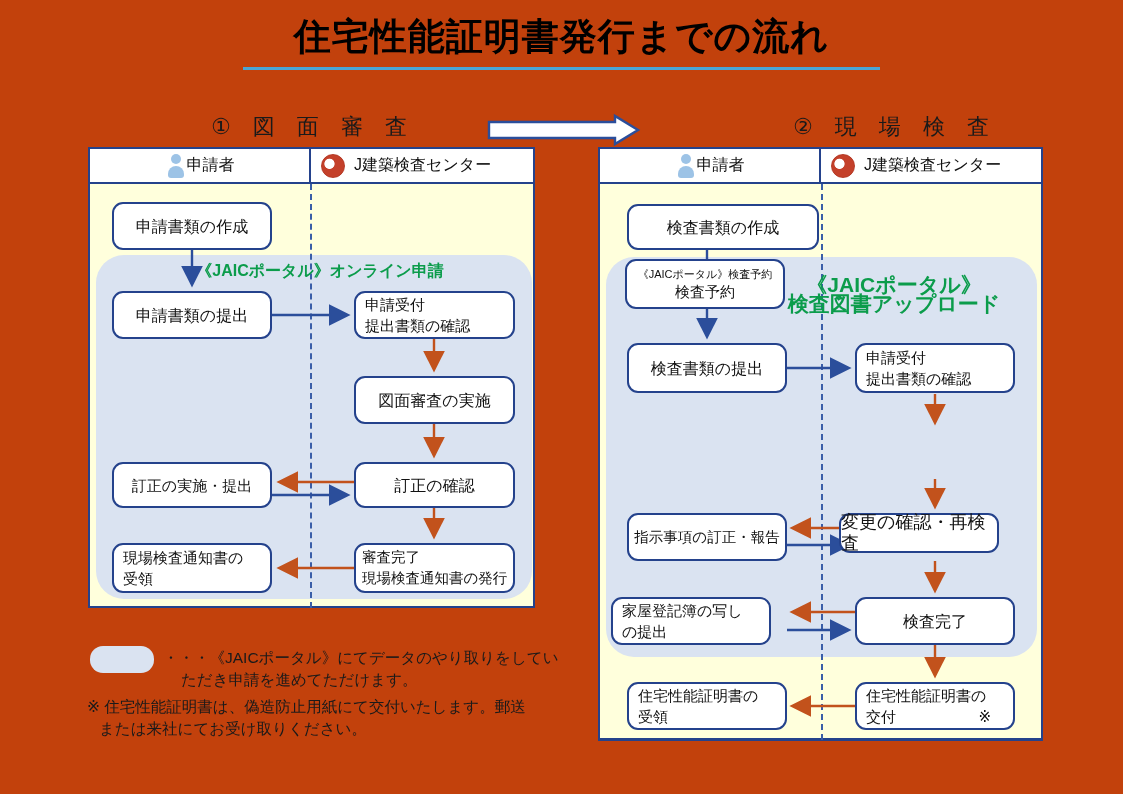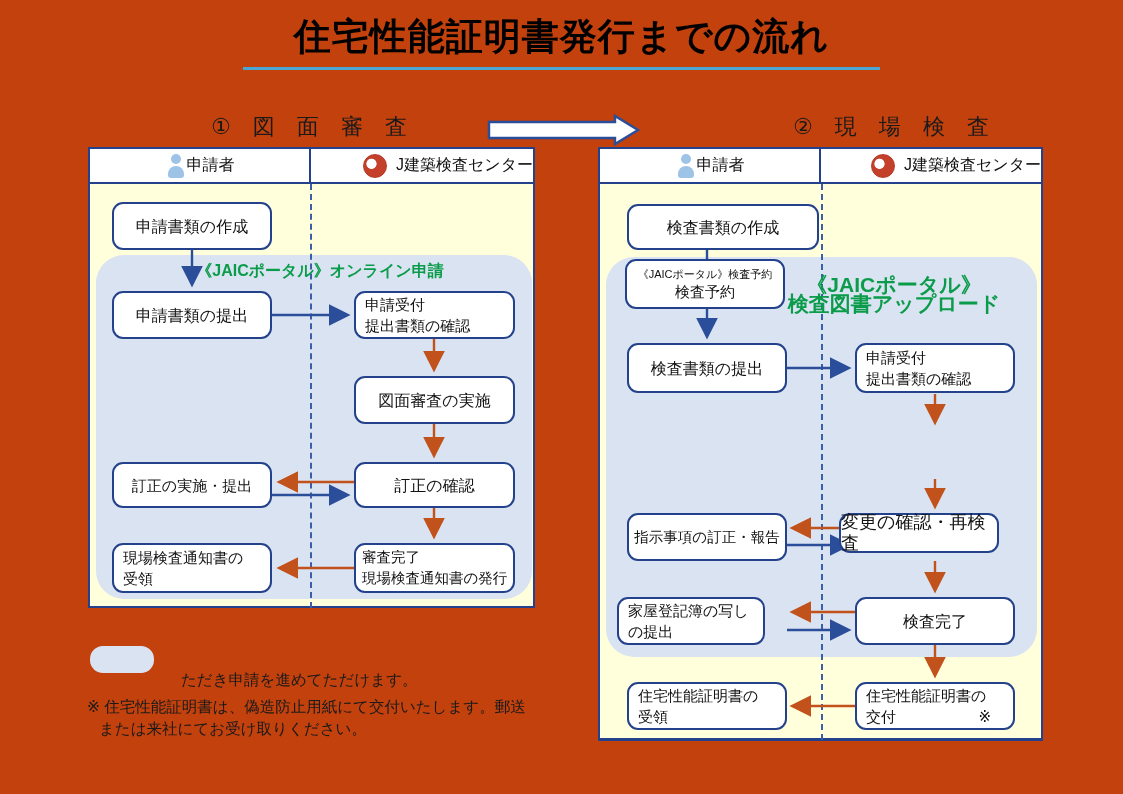--- a/index.html
+++ b/index.html
@@ -20,21 +20,21 @@
   
   .section-arrow{position:absolute;left:487px;top:113px;}
 
   
   .panel{position:absolute;box-sizing:border-box;border:2px solid #24428C;background:#FFFFDC;}
   .panel.rp{border-bottom-width:3px;}
   .phead{position:absolute;left:0;top:0;right:0;height:35px;background:#fff;
          border-bottom:2px solid #24428C;display:flex;box-sizing:border-box;z-index:3;}
   .pcell{display:flex;align-items:center;box-sizing:border-box;font-size:16px;color:#111;}
   .pcell.a{width:221px;border-right:2px solid #24428C;justify-content:center;}
-  .pcell.c{flex:1;justify-content:flex-end;padding-left:10px;gap:9px;}
+  .pcell.c{flex:1;justify-content:flex-start;padding-left:10px;gap:9px;}
 
   .person-icon{position:relative;width:22px;height:26px;display:inline-block;}
   .person-icon::before{content:"";position:absolute;left:6px;top:1px;width:10px;height:10px;
                        border-radius:50%;background:#9DC3E6;}
   .person-icon::after{content:"";position:absolute;left:3px;top:13px;width:16px;height:12px;
                       border-radius:8px 8px 3px 3px;background:#9DC3E6;}
   .jaic-logo{width:22px;height:22px;border-radius:50%;display:inline-block;border:1px solid #B53A26;
              background:radial-gradient(circle at 34% 40%, #fff 0 24%, #C4402A 28%);}
 
   .blue-region{position:absolute;background:#DAE3F1;border-radius:28px;z-index:0;}
@@ -199,35 +199,36 @@
     </div>
     <div class="fbox" style="left:239px;top:364px;width:160px;height:40px;font-size:18px">
       <span>変更の確認・再検査</span>
     </div>
     <div class="fbox tight" style="left:27px;top:364px;width:160px;height:48px">
       <span>指示事項の訂正・報告</span>
     </div>
     <div class="fbox" style="left:255px;top:448px;width:160px;height:48px">
       <span>検査完了</span>
     </div>
-    <div class="fbox la" style="left:17px;top:448px;width:148px;height:48px">
+    <div class="fbox la" style="left:11px;top:448px;width:160px;height:48px">
       <span>家屋登記簿の写し</span>
       <span>の提出</span>
     </div>
     <div class="fbox la" style="left:255px;top:533px;width:160px;height:48px">
       <span>住宅性能証明書の</span>
       <span class="row">
         <span>交付</span>
         <span>※</span>
       </span>
     </div>
     <div class="fbox la" style="left:27px;top:533px;width:160px;height:48px">
       <span>住宅性能証明書の</span>
       <span>受領</span>
     </div>
   </div>
 
   <div class="legend-swatch"></div>
+  <div class="txtline" style="left:163px;top:648px">・・・《JAICポータル》にてデータのやり取りをしてい</div>
   <div class="txtline" style="left:181px;top:670px">ただき申請を進めてただけます。</div>
   <div class="txtline" style="left:87px;top:697px">※ 住宅性能証明書は、偽造防止用紙にて交付いたします。郵送</div>
   <div class="txtline" style="left:99px;top:719px">または来社にてお受け取りください。</div>
 
 </div>
 
 </body></html>

